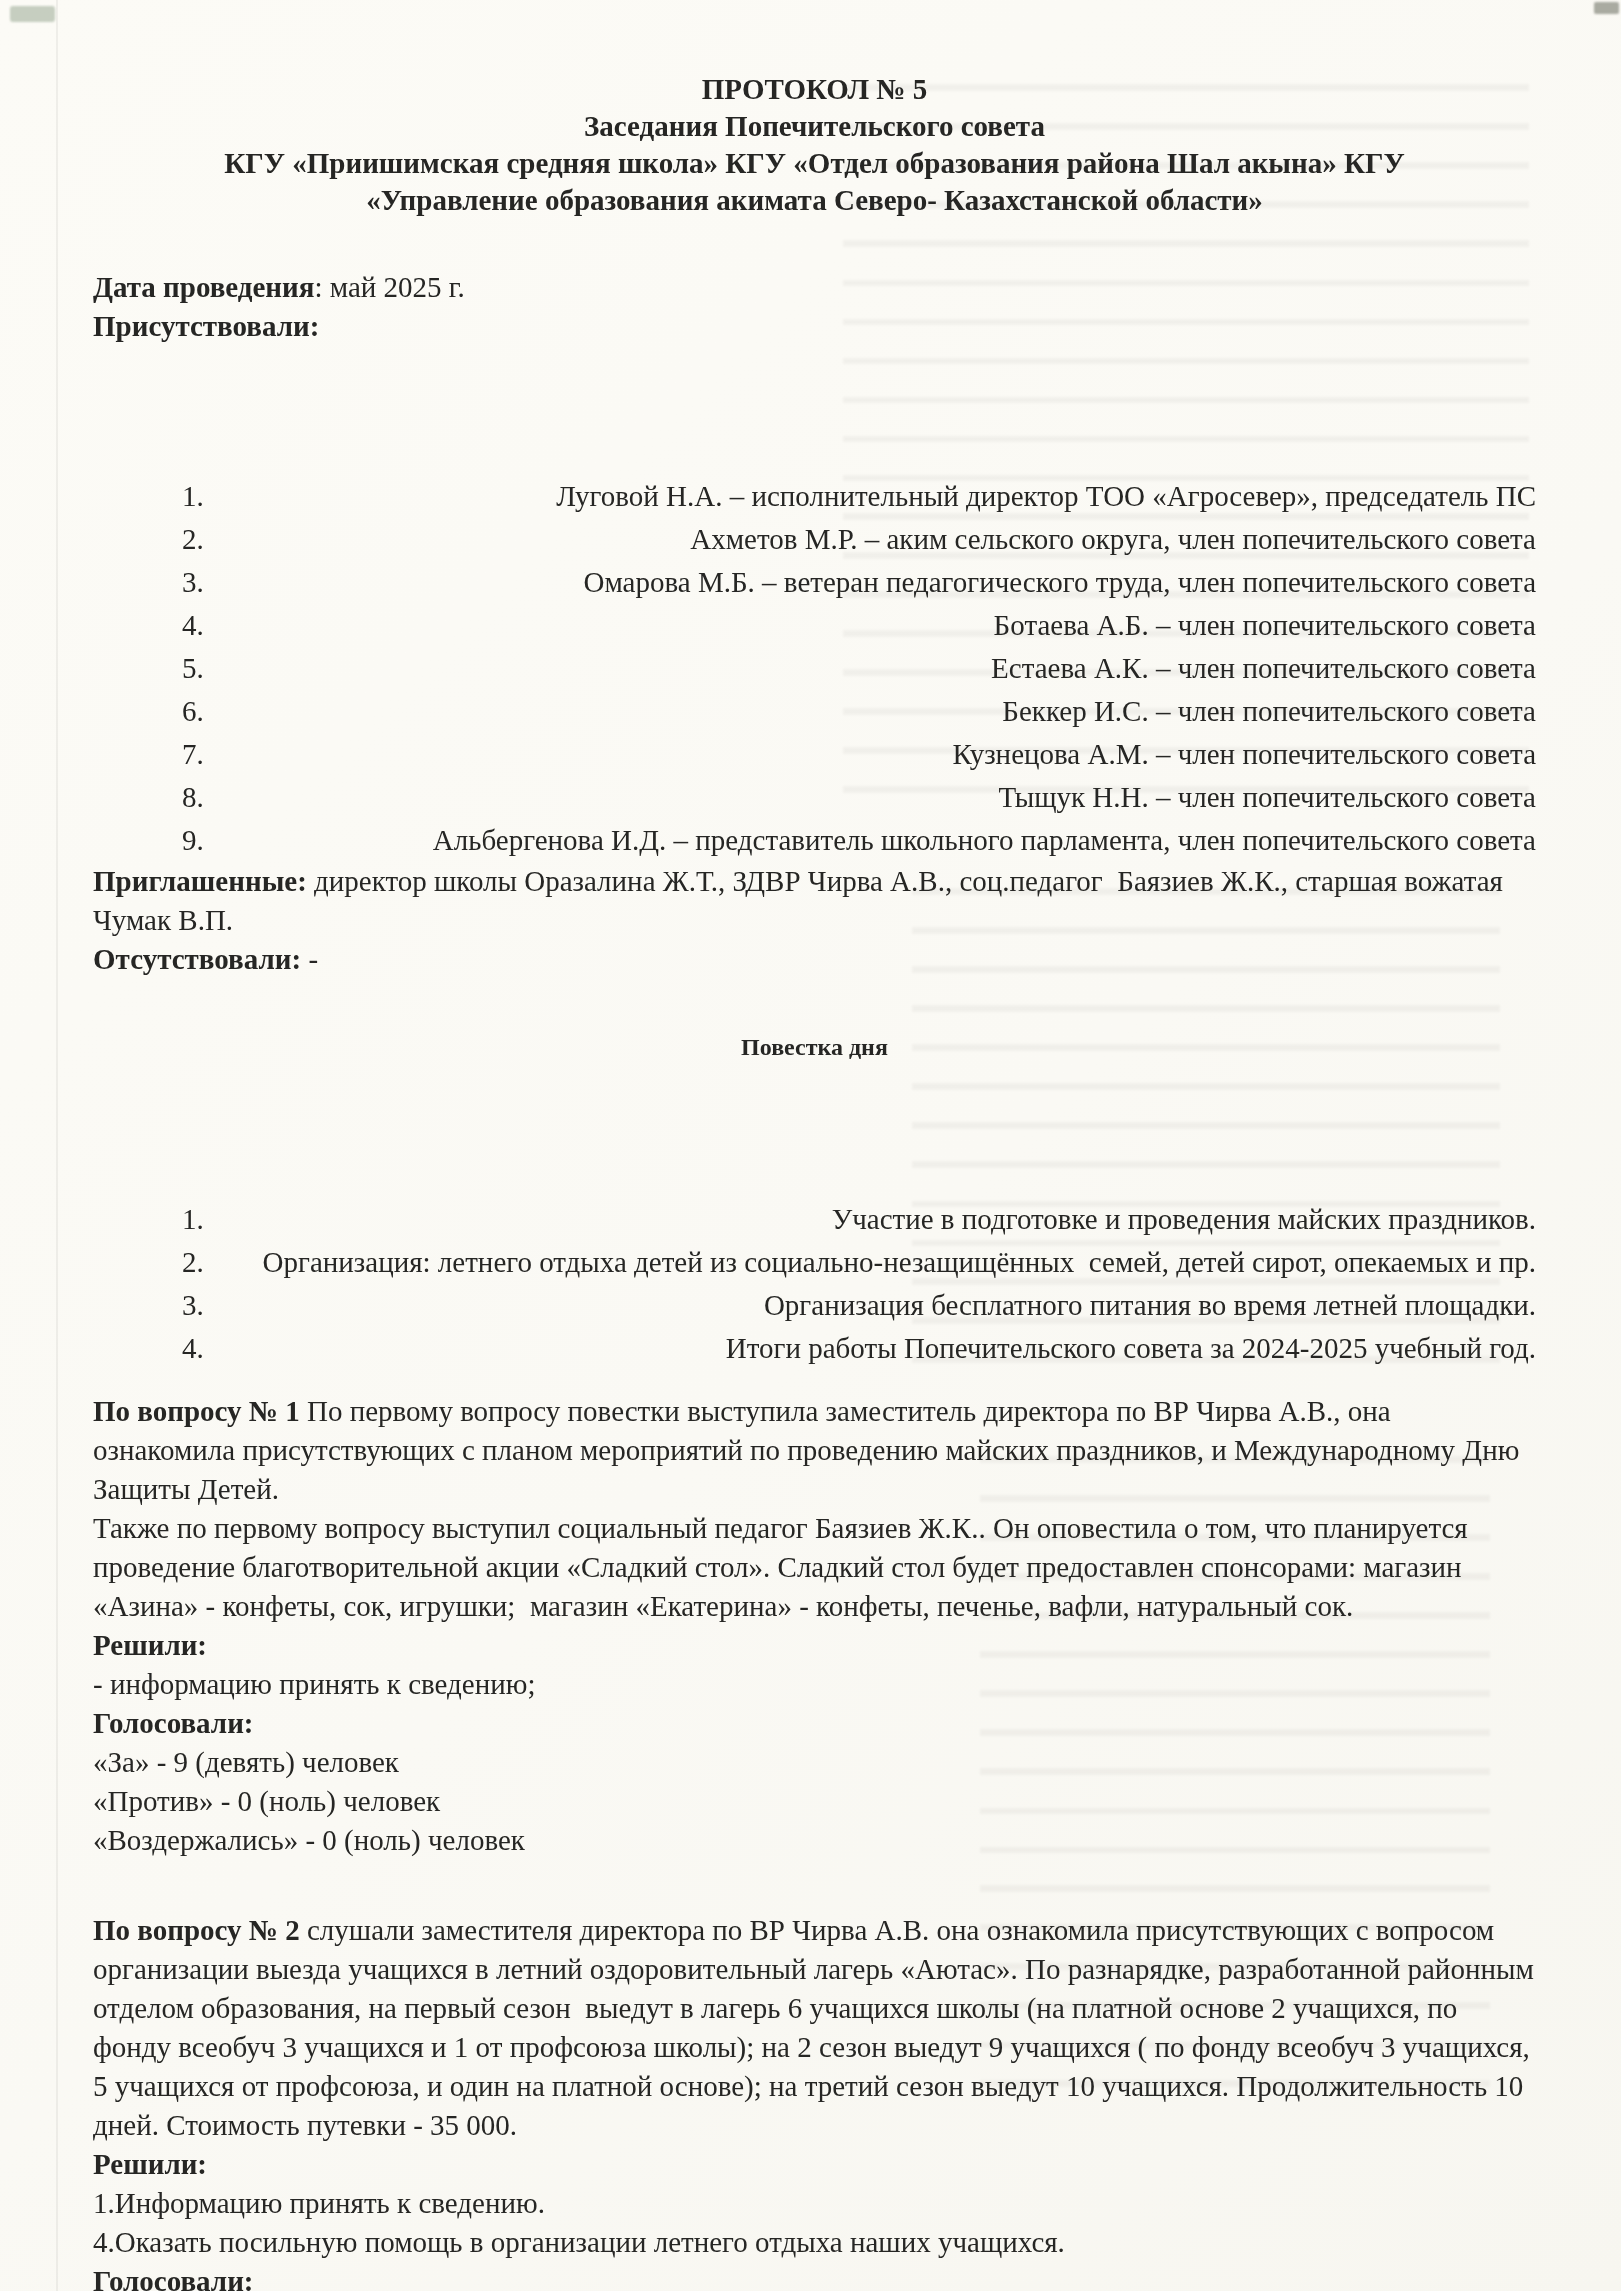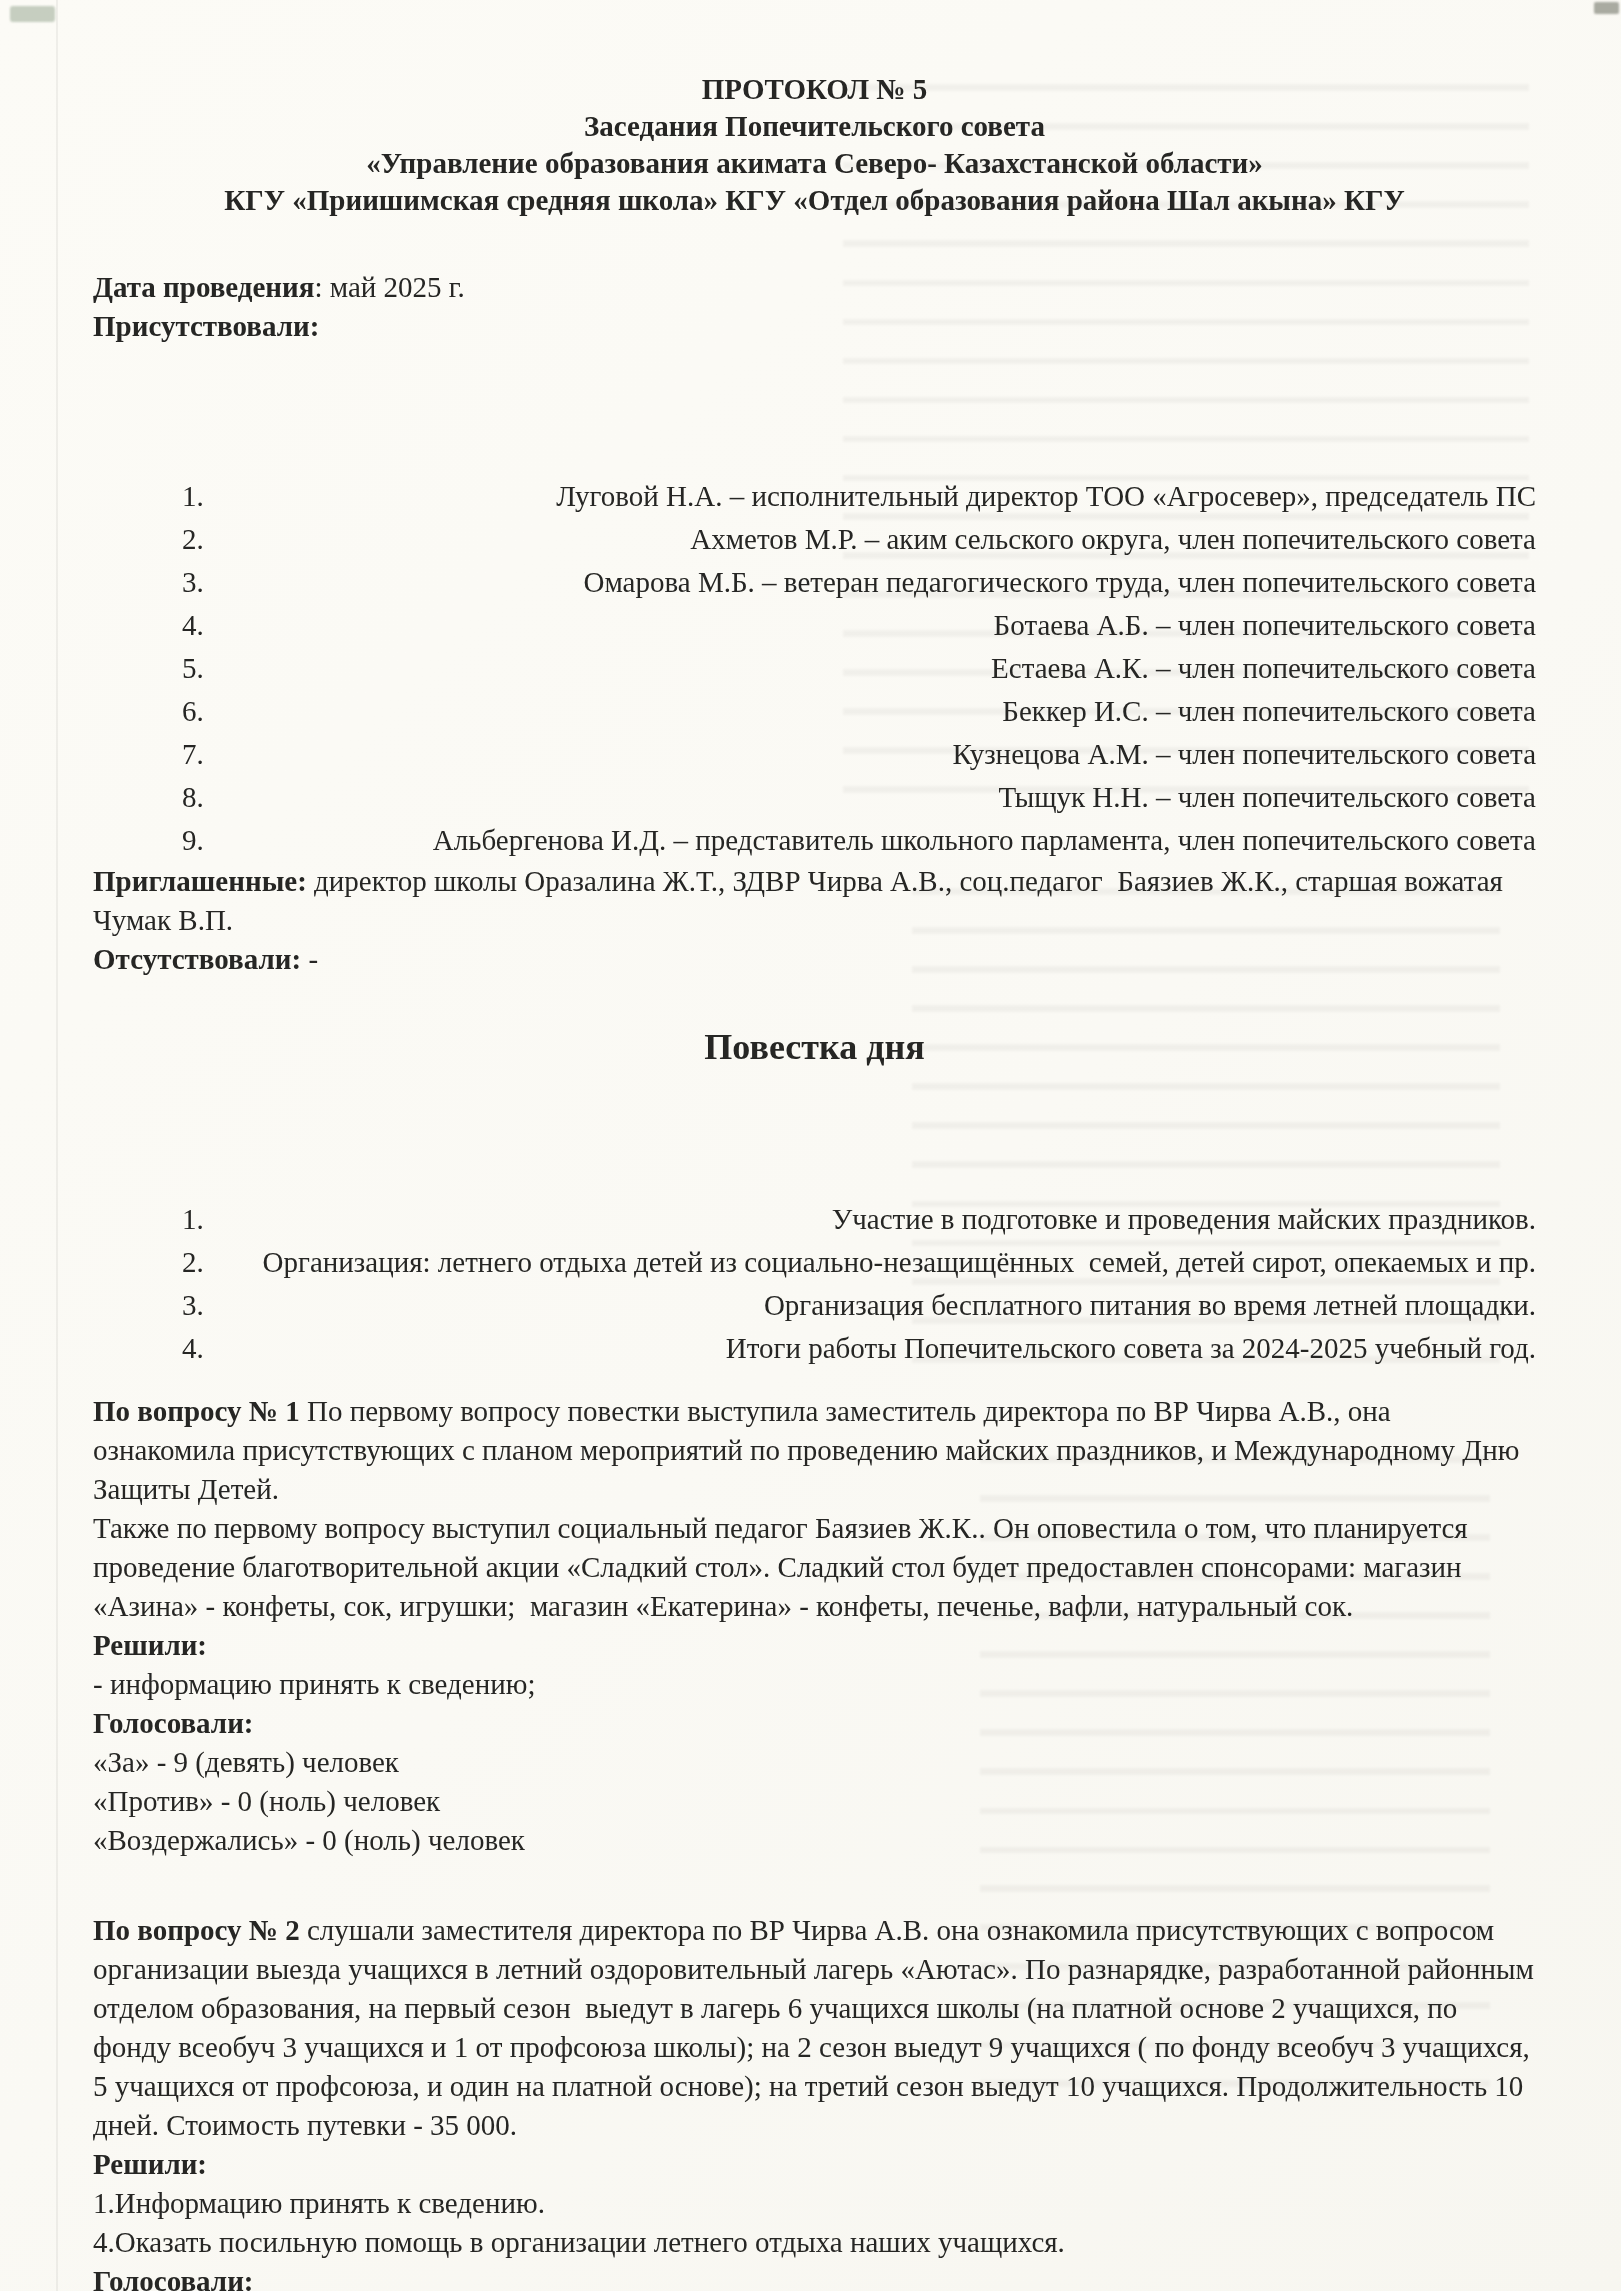--- a/index.html
+++ b/index.html
@@ -100,36 +100,36 @@
   <div class="edge-line"></div>
   <div class="ghost g1"></div>
   <div class="ghost g2"></div>
   <div class="ghost g3"></div>
 
   <div class="content">
 
     <header class="doc-header">
       <div>ПРОТОКОЛ № 5</div>
       <div>Заседания Попечительского совета</div>
+      <div>КГУ «Приишимская средняя школа» КГУ «Отдел образования района Шал акына» КГУ</div>
       <div>«Управление образования акимата Северо- Казахстанской области»</div>
-      <div>КГУ «Приишимская средняя школа» КГУ «Отдел образования района Шал акына» КГУ</div>
     </header>
 
     <section>
       <p><span class="bold">Дата проведения</span><span>: май 2025 г.</span></p>
       <p class="bold">Присутствовали:</p>
       <ol class="num-list">
         
       <li>Луговой Н.А. – исполнительный директор ТОО «Агросевер», председатель ПС</li><li>Ахметов М.Р. – аким сельского округа, член попечительского совета</li><li>Омарова М.Б. – ветеран педагогического труда, член попечительского совета</li><li>Ботаева А.Б. – член попечительского совета</li><li>Естаева А.К. – член попечительского совета</li><li>Беккер И.С. – член попечительского совета</li><li>Кузнецова А.М. – член попечительского совета</li><li>Тыщук Н.Н. – член попечительского совета</li><li>Альбергенова И.Д. – представитель школьного парламента, член попечительского совета</li></ol>
       <p><span class="bold">Приглашенные:</span><span> директор школы Оразалина Ж.Т., ЗДВР Чирва А.В., соц.педагог  Баязиев Ж.К., старшая вожатая Чумак В.П.</span></p>
       <p><span class="bold">Отсутствовали:</span><span> -</span></p>
     </section>
 
     <section>
-      <h2 class="agenda-heading" style="font-size:36px;margin-bottom:0;margin-top:47px;">Повестка дня</h2>
+      <h2 class="agenda-heading" style="font-size:24px;margin-bottom:0;margin-top:47px;">Повестка дня</h2>
       <ol class="num-list">
         
       <li>Участие в подготовке и проведения майских праздников.</li><li>Организация: летнего отдыха детей из социально-незащищённых  семей, детей сирот, опекаемых и пр.</li><li>Организация бесплатного питания во время летней площадки.</li><li>Итоги работы Попечительского совета за 2024-2025 учебный год.</li></ol>
     </section>
 
     <section class="question-1">
       <p><span class="bold">По вопросу № 1</span><span> По первому вопросу повестки выступила заместитель директора по ВР Чирва А.В., она ознакомила присутствующих с планом мероприятий по проведению майских праздников, и Международному Дню Защиты Детей.</span></p>
       <p>Также по первому вопросу выступил социальный педагог Баязиев Ж.К.. Он оповестила о том, что планируется проведение благотворительной акции «Сладкий стол». Сладкий стол будет предоставлен спонсорами: магазин «Азина» - конфеты, сок, игрушки;  магазин «Екатерина» - конфеты, печенье, вафли, натуральный сок.</p>
       <p class="bold">Решили:</p>
       <div>

